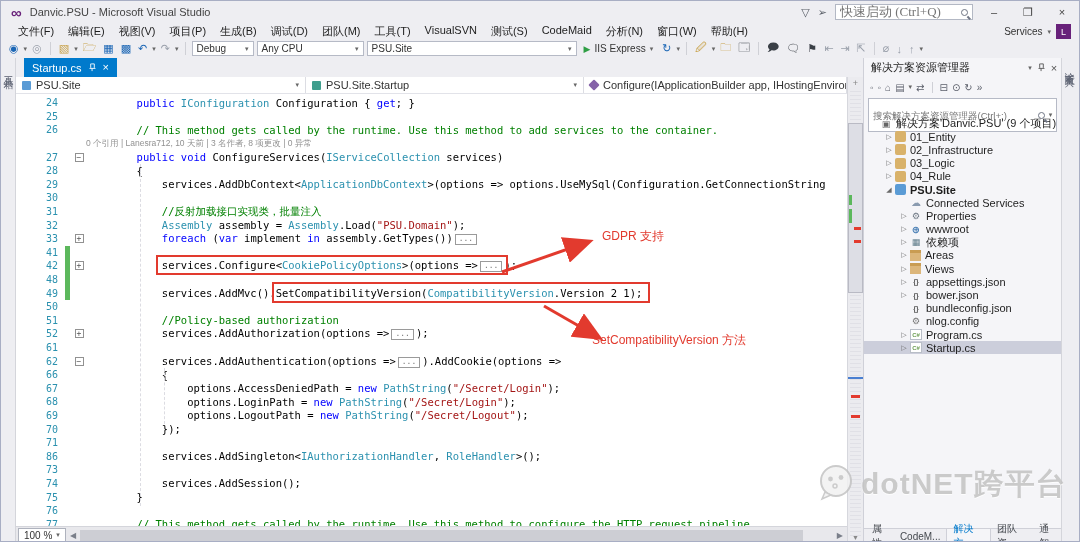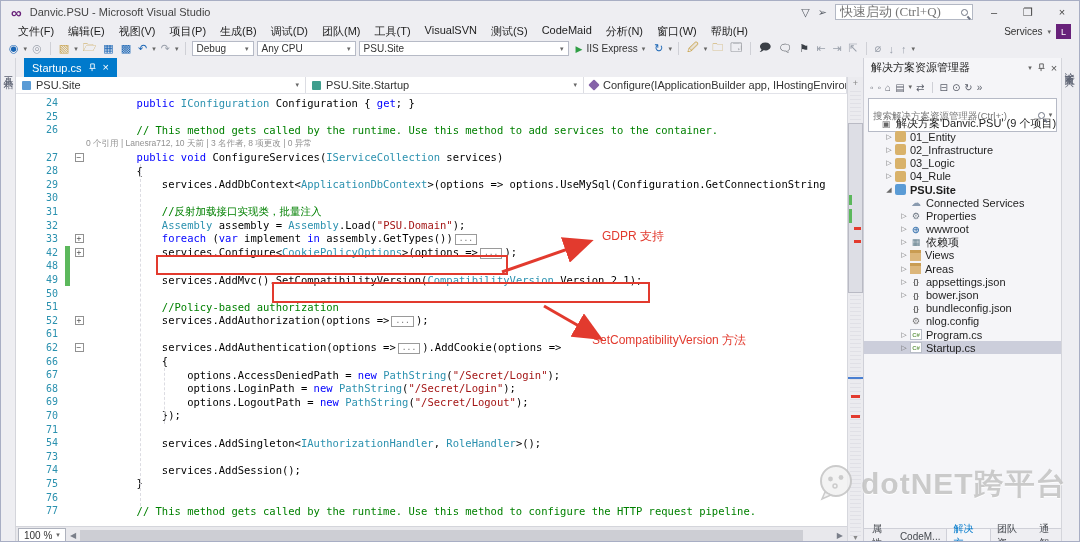--- a/index.html
+++ b/index.html
@@ -23,21 +23,21 @@
   .uname{font-size:10px;color:#333}
   .caret{font-size:7px;color:#666}
   .avatar{width:15px;height:15px;background:#68217a;color:#fff;font-size:9px;display:flex;align-items:center;justify-content:center}
   
   .toolbar{height:19px;display:flex;align-items:center;gap:3px;padding:0 6px;background:#eeeef2}
   .ticon{font-size:11px;color:#4f5560;padding:0 2px}
   .ticon.blue{color:#1b66b5}.ticon.gray{color:#9aa0ab}.ticon.tan{color:#c8a24a}.ticon.dark{color:#3a3f46}
   .tsep{width:1px;height:13px;background:#cfd0d6;margin:0 3px}
   .combo{display:flex;align-items:center;height:15px;background:#fff;border:1px solid #b6bac6;font-size:10px;color:#333;padding:0 4px;gap:4px}
   .combo .caret{margin-left:auto}
-  .w-debug{width:62px}.w-cpu{width:99px}.w-proj{width:210px}
+  .w-debug{width:62px}.w-cpu{width:107px}.w-proj{width:210px}
   .runbtn{display:flex;align-items:center;gap:4px;font-size:10px;color:#333;padding:0 4px}
   .play{color:#2f9e44;font-size:9px}
   
   .main{height:485px;display:flex;align-items:stretch}
   .edge-strip{width:14px;background:#eeeef2;writing-mode:vertical-lr;font-size:10px;color:#5a6070;padding-top:10px;text-align:left;letter-spacing:2px}
   .edge-strip.right{width:18px;border-left:1px solid #d4d5db;padding-top:6px}
   .editor-pane{width:848px;display:flex;flex-direction:column;background:#fff;border-left:1px solid #d4d5db}
   .tabsrow{height:19px;background:#eeeef2;display:flex;align-items:flex-end}
   .doctab{height:19px;background:#007acc;color:#fff;display:flex;align-items:center;gap:6px;padding:0 8px;font-size:11px;margin-left:8px}
   .pin{width:9px;height:9px;flex:none}
@@ -256,35 +256,36 @@
               <div class="crow"><span class="num">25</span><span class="chg"></span><span class="fold"></span><span class="codeseg"></span></div>
               <div class="crow"><span class="num">26</span><span class="chg"></span><span class="fold"></span><span class="codeseg"><span class="tok-c">        // This method gets called by the runtime. Use this method to add services to the container.</span></span></div>
               <div class="crow"><span class="num"></span><span class="chg"></span><span class="fold"></span><span class="codeseg codelens">0 个引用 | Lanesra712, 10 天前 | 3 名作者, 8 项更改 | 0 异常</span></div>
               <div class="crow"><span class="num">27</span><span class="chg"></span><span class="fold"><span class="fbox">−</span></span><span class="codeseg"><span class="tok-p">        </span><span class="tok-k">public</span><span class="tok-p"> </span><span class="tok-k">void</span><span class="tok-p"> ConfigureServices(</span><span class="tok-t">IServiceCollection</span><span class="tok-p"> services)</span></span></div>
               <div class="crow"><span class="num">28</span><span class="chg"></span><span class="fold"></span><span class="codeseg"><span class="tok-p">        {</span></span></div>
               <div class="crow"><span class="num">29</span><span class="chg"></span><span class="fold"></span><span class="codeseg"><span class="tok-p">            services.AddDbContext&lt;</span><span class="tok-t">ApplicationDbContext</span><span class="tok-p">&gt;(options =&gt; options.UseMySql(Configuration.GetConnectionString</span></span></div>
               <div class="crow"><span class="num">30</span><span class="chg"></span><span class="fold"></span><span class="codeseg"></span></div>
               <div class="crow"><span class="num">31</span><span class="chg"></span><span class="fold"></span><span class="codeseg"><span class="tok-c">            //反射加载接口实现类，批量注入</span></span></div>
               <div class="crow"><span class="num">32</span><span class="chg"></span><span class="fold"></span><span class="codeseg"><span class="tok-p">            </span><span class="tok-t">Assembly</span><span class="tok-p"> assembly = </span><span class="tok-t">Assembly</span><span class="tok-p">.Load(</span><span class="tok-s">"PSU.Domain"</span><span class="tok-p">);</span></span></div>
               <div class="crow"><span class="num">33</span><span class="chg"></span><span class="fold"><span class="fbox">+</span></span><span class="codeseg"><span class="tok-p">            </span><span class="tok-k">foreach</span><span class="tok-p"> (</span><span class="tok-k">var</span><span class="tok-p"> implement </span><span class="tok-k">in</span><span class="tok-p"> assembly.GetTypes())</span><span class="ebox">...</span></span></div>
+              <div class="crow"><span class="num">41</span><span class="chg on"></span><span class="fold"></span><span class="codeseg"></span></div>
               <div class="crow"><span class="num">42</span><span class="chg on"></span><span class="fold"><span class="fbox">+</span></span><span class="codeseg"><span class="tok-p">            services.Configure&lt;</span><span class="tok-t">CookiePolicyOptions</span><span class="tok-p">&gt;(options =&gt;</span><span class="ebox">...</span><span class="tok-p">);</span></span></div>
               <div class="crow"><span class="num">48</span><span class="chg on"></span><span class="fold"></span><span class="codeseg"></span></div>
               <div class="crow"><span class="num">49</span><span class="chg on"></span><span class="fold"></span><span class="codeseg"><span class="tok-p">            services.AddMvc().SetCompatibilityVersion(</span><span class="tok-t">CompatibilityVersion</span><span class="tok-p">.Version_2_1);</span></span></div>
               <div class="crow"><span class="num">50</span><span class="chg"></span><span class="fold"></span><span class="codeseg"></span></div>
               <div class="crow"><span class="num">51</span><span class="chg"></span><span class="fold"></span><span class="codeseg"><span class="tok-c">            //Policy-based authorization</span></span></div>
               <div class="crow"><span class="num">52</span><span class="chg"></span><span class="fold"><span class="fbox">+</span></span><span class="codeseg"><span class="tok-p">            services.AddAuthorization(options =&gt;</span><span class="ebox">...</span><span class="tok-p">);</span></span></div>
               <div class="crow"><span class="num">61</span><span class="chg"></span><span class="fold"></span><span class="codeseg"></span></div>
               <div class="crow"><span class="num">62</span><span class="chg"></span><span class="fold"><span class="fbox">−</span></span><span class="codeseg"><span class="tok-p">            services.AddAuthentication(options =&gt;</span><span class="ebox">...</span><span class="tok-p">).AddCookie(options =&gt;</span></span></div>
               <div class="crow"><span class="num">66</span><span class="chg"></span><span class="fold"></span><span class="codeseg"><span class="tok-p">            {</span></span></div>
               <div class="crow"><span class="num">67</span><span class="chg"></span><span class="fold"></span><span class="codeseg"><span class="tok-p">                options.AccessDeniedPath = </span><span class="tok-k">new</span><span class="tok-p"> </span><span class="tok-t">PathString</span><span class="tok-p">(</span><span class="tok-s">"/Secret/Login"</span><span class="tok-p">);</span></span></div>
               <div class="crow"><span class="num">68</span><span class="chg"></span><span class="fold"></span><span class="codeseg"><span class="tok-p">                options.LoginPath = </span><span class="tok-k">new</span><span class="tok-p"> </span><span class="tok-t">PathString</span><span class="tok-p">(</span><span class="tok-s">"/Secret/Login"</span><span class="tok-p">);</span></span></div>
               <div class="crow"><span class="num">69</span><span class="chg"></span><span class="fold"></span><span class="codeseg"><span class="tok-p">                options.LogoutPath = </span><span class="tok-k">new</span><span class="tok-p"> </span><span class="tok-t">PathString</span><span class="tok-p">(</span><span class="tok-s">"/Secret/Logout"</span><span class="tok-p">);</span></span></div>
               <div class="crow"><span class="num">70</span><span class="chg"></span><span class="fold"></span><span class="codeseg"><span class="tok-p">            });</span></span></div>
               <div class="crow"><span class="num">71</span><span class="chg"></span><span class="fold"></span><span class="codeseg"></span></div>
-              <div class="crow"><span class="num">54</span><span class="chg"></span><span class="fold"></span><span class="codeseg"><span class="tok-p">            services.AddSingleton&lt;</span><span class="tok-t">IAuthorizationHandler</span><span class="tok-p">, </span><span class="tok-t">RoleHandler</span><span class="tok-p">&gt;();</span></span></div>
+              <div class="crow"><span class="num">86</span><span class="chg"></span><span class="fold"></span><span class="codeseg"><span class="tok-p">            services.AddSingleton&lt;</span><span class="tok-t">IAuthorizationHandler</span><span class="tok-p">, </span><span class="tok-t">RoleHandler</span><span class="tok-p">&gt;();</span></span></div>
               <div class="crow"><span class="num">73</span><span class="chg"></span><span class="fold"></span><span class="codeseg"></span></div>
               <div class="crow"><span class="num">74</span><span class="chg"></span><span class="fold"></span><span class="codeseg"><span class="tok-p">            services.AddSession();</span></span></div>
               <div class="crow"><span class="num">75</span><span class="chg"></span><span class="fold"></span><span class="codeseg"><span class="tok-p">        }</span></span></div>
               <div class="crow"><span class="num">76</span><span class="chg"></span><span class="fold"></span><span class="codeseg"></span></div>
               <div class="crow"><span class="num">77</span><span class="chg"></span><span class="fold"></span><span class="codeseg"><span class="tok-c">        // This method gets called by the runtime. Use this method to configure the HTTP request pipeline.</span></span></div>
             </div>
 
           <div class="rbox" style="left:140px;top:161px;width:352px;height:20px"></div>
           <div class="rbox" style="left:256px;top:188px;width:378px;height:21px"></div>
           <svg class="arr" style="left:478px;top:138px" width="110" height="48">
@@ -414,26 +415,26 @@
           <span class="tlabel">wwwroot</span>
         </div>
         <div class="trow" style="padding-left: 34px;">
           <span class="arrow">▷</span>
           <span class="ic ic-deps">▦</span>
           <span class="tlabel">依赖项</span>
         </div>
         <div class="trow" style="padding-left: 34px;">
           <span class="arrow">▷</span>
           <span class="ic ic-folder"></span>
+          <span class="tlabel">Areas</span>
+        </div>
+        <div class="trow" style="padding-left: 34px;">
+          <span class="arrow">▷</span>
+          <span class="ic ic-folder"></span>
           <span class="tlabel">Views</span>
-        </div>
-        <div class="trow" style="padding-left: 34px;">
-          <span class="arrow">▷</span>
-          <span class="ic ic-folder"></span>
-          <span class="tlabel">Areas</span>
         </div>
         <div class="trow" style="padding-left: 34px;">
           <span class="arrow">▷</span>
           <span class="ic ic-json">{}</span>
           <span class="tlabel">appsettings.json</span>
         </div>
         <div class="trow" style="padding-left: 34px;">
           <span class="arrow">▷</span>
           <span class="ic ic-json">{}</span>
           <span class="tlabel">bower.json</span>

